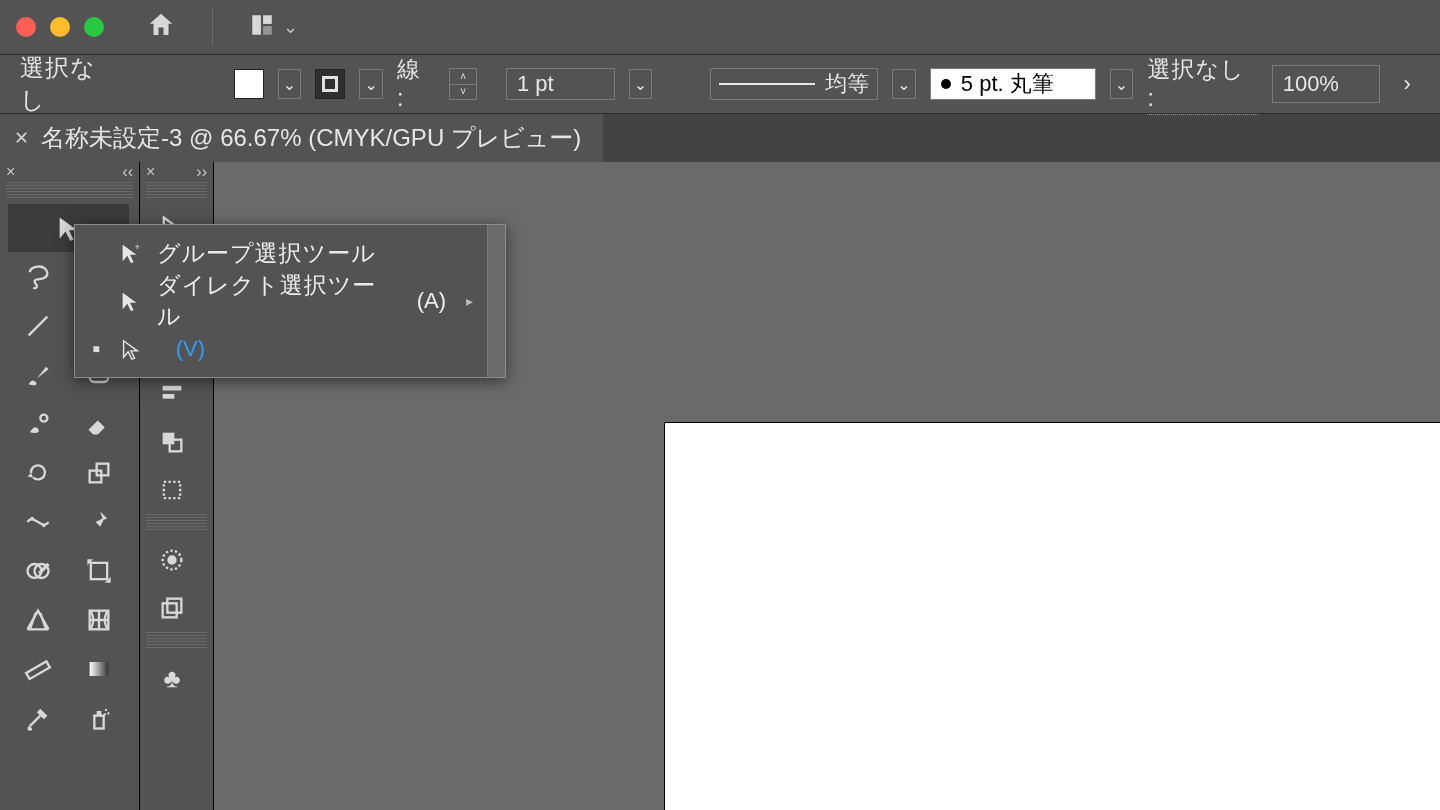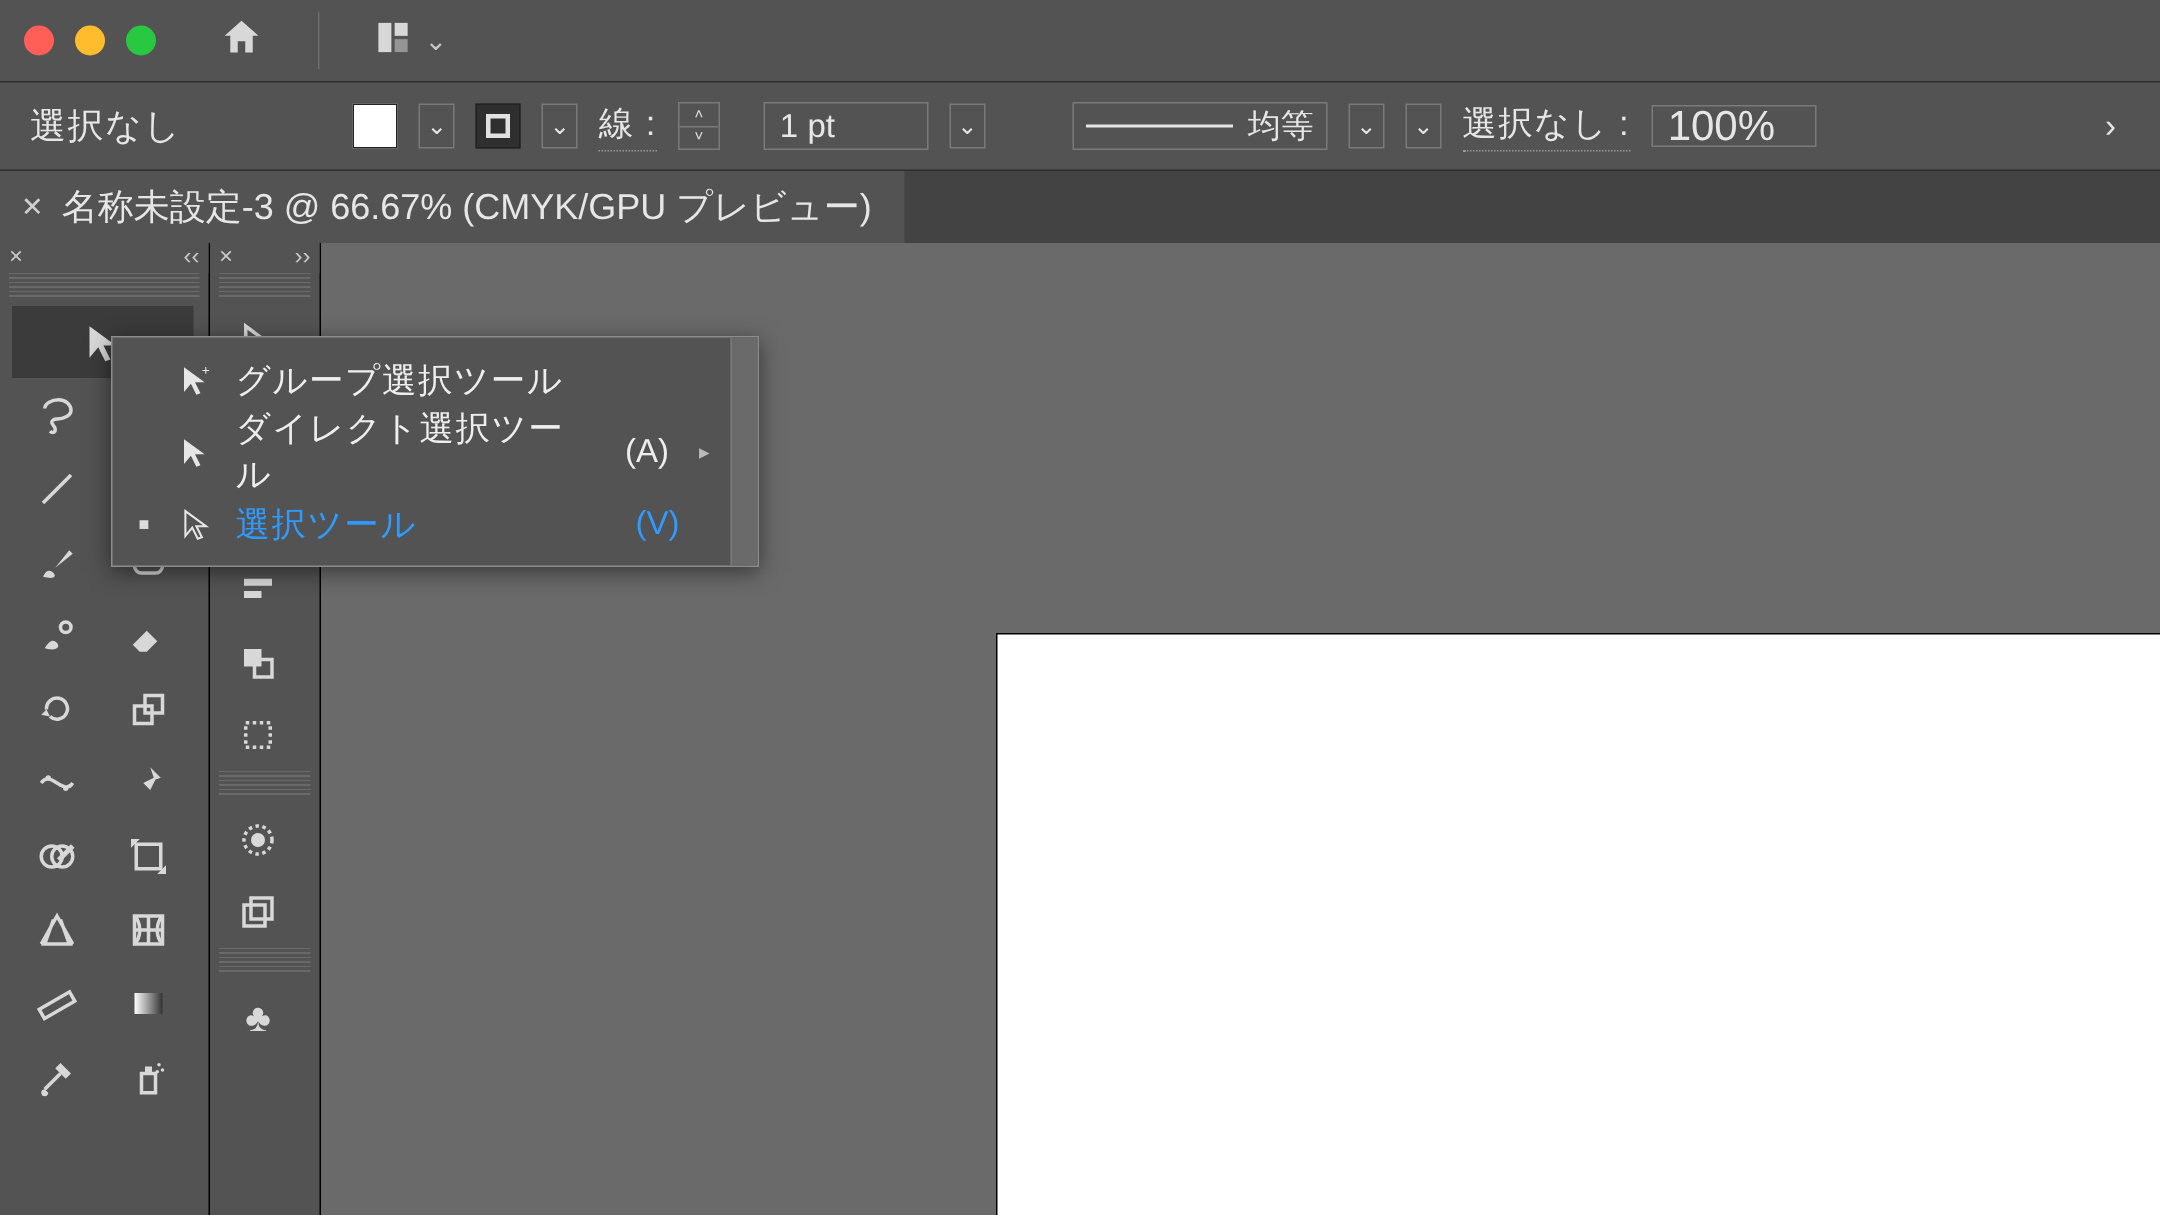--- a/index.html
+++ b/index.html
@@ -99,24 +99,24 @@
   .profile-preview .line { flex: 1; height: 2px; background: #e6e6e6; }
   .brush-preview {
     height: 32px; width: 168px;
     border: 1px solid #7a7a7a;
     display: flex; align-items: center; gap: 10px;
     padding: 0 10px; font-size: 22px;
     background: #fff; color: #000;
   }
   .brush-preview .dotb { width: 10px; height: 10px; border-radius: 50%; background: #000; }
   .opacity-val {
-    height: 28px; width: 110px;
+    height: 38px; width: 110px;
     border: 1px solid #7a7a7a;
     display: flex; align-items: center; padding: 0 10px;
-    font-size: 28px;
+    font-size: 22px;
   }
   .more-btn {
     width: 26px; height: 32px; margin-left: auto;
     display: flex; align-items: center; justify-content: center;
     font-size: 22px; color: #e6e6e6;
   }
 
   
   .doc-tabs {
     height: 48px;
@@ -272,20 +272,24 @@
   </div>
   <div class="stroke-val">1 pt</div>
   <div class="drop">⌄</div>
 
   <div class="profile-preview">
     <div class="line"></div>
     <span>均等</span>
   </div>
   <div class="drop">⌄</div>
 
+  <div class="brush-preview">
+    <div class="dotb"></div>
+    <span>5 pt. 丸筆</span>
+  </div>
   <div class="drop">⌄</div>
 
   <span class="lbl underl">選択なし :</span>
   <div class="opacity-val">100%</div>
 
   <div class="more-btn">›</div>
 </div>
 <div class="hsep"></div>
 
 <div class="doc-tabs">
@@ -538,21 +542,20 @@
           <span class="fkey">(A)</span>
           <span class="subarrow">▸</span>
         </div>
         <div class="fly-item accent">
           <span class="mark">■</span>
           <span class="ficon">
             <svg width="22" height="22" viewBox="0 0 24 24">
               <path stroke="#e6e6e6" stroke-width="1.5" fill="none" d="M5 3v18l5-6 4 8 3-1-4-8h7z"></path>
             </svg>
           </span>
-          <span class="flabel">選択ツール</span>
           <span class="fkey">(V)</span>
           <span class="subarrow"></span>
         </div>
       </div>
     <div class="fly-sidebar"></div>
   </div>
 
 </div>
 
 </body></html>

